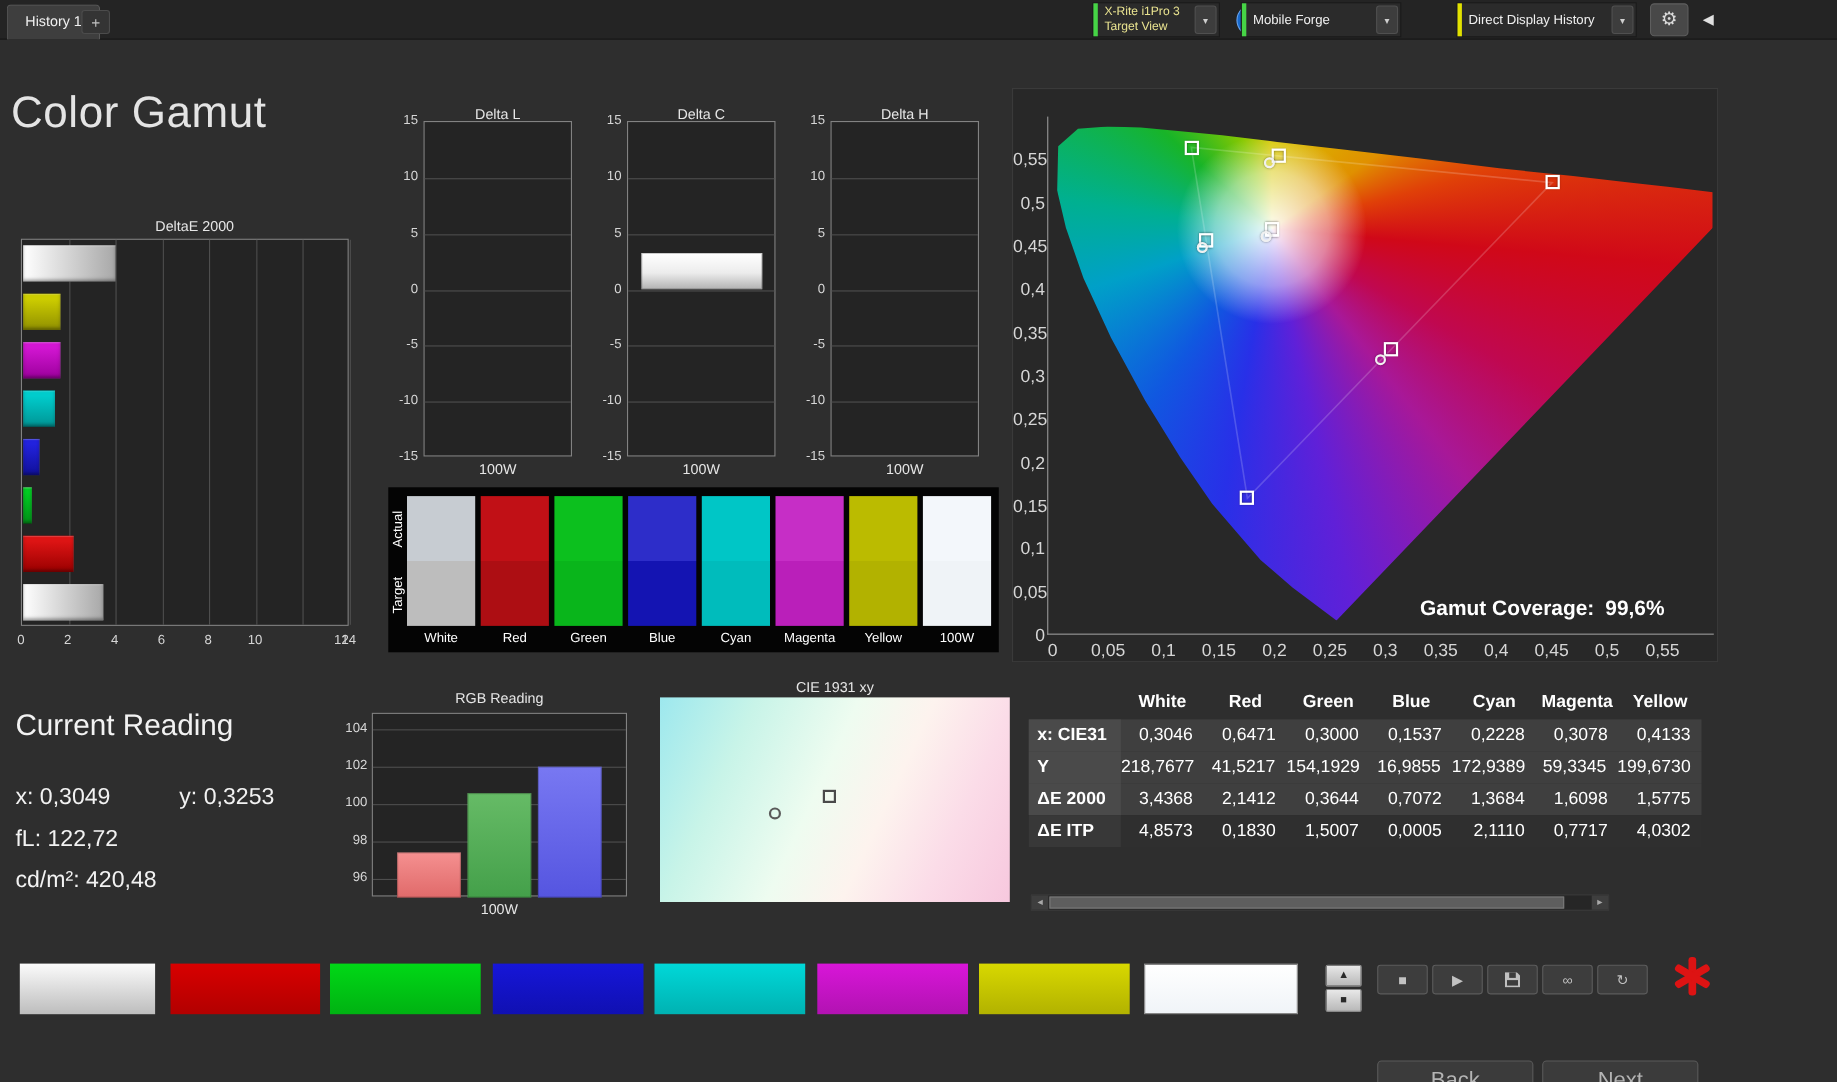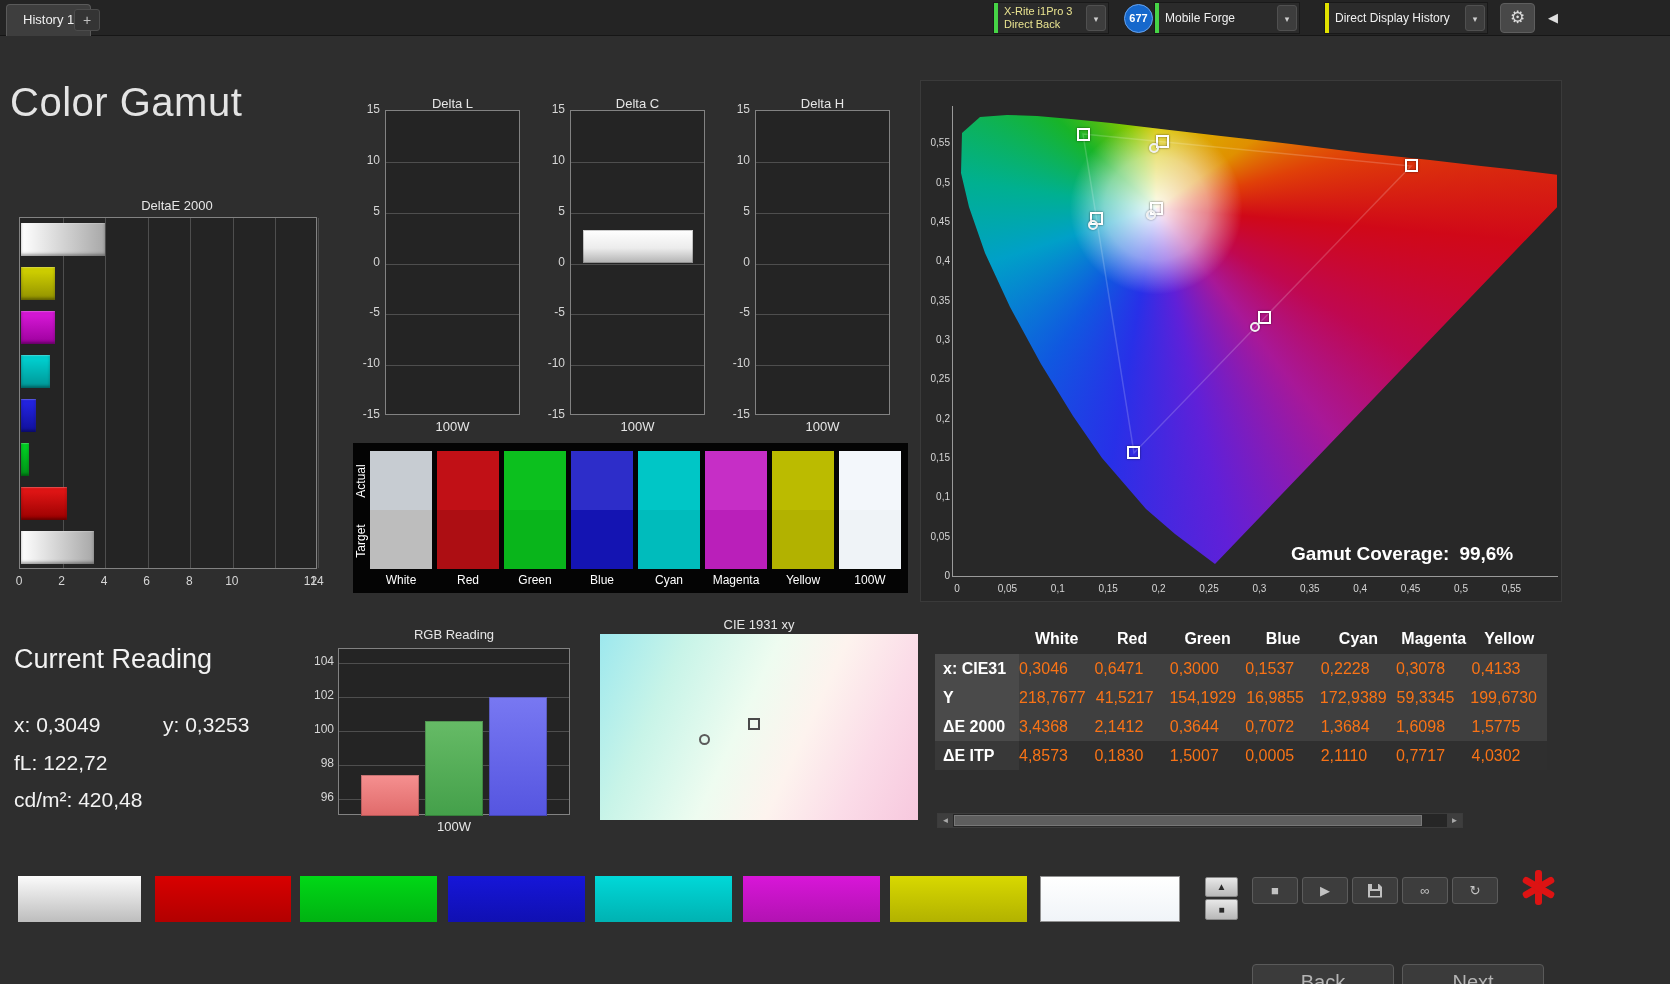--- a/index.html
+++ b/index.html
@@ -6,21 +6,21 @@
 html{background:#2e2e2e}
 body{position:relative;width:1670px;height:984px;overflow:hidden;background:#2e2e2e;
   font-family:"Liberation Sans","DejaVu Sans",sans-serif;color:#e6e6e6}
 
 
 #topbar{position:absolute;left:0;top:0;width:1670px;height:36px;background:#242424;border-bottom:1px solid #161616}
 #tab-history{position:absolute;left:6px;top:4px;height:32px;padding:0 16px;background:#3e3e3e;border:1px solid #5a5a5a;border-bottom:none;border-radius:4px 4px 0 0;font-size:13px;line-height:30px;color:#f0f0f0}
 #tab-add{position:absolute;left:74px;top:9px;width:26px;height:22px;background:#343434;border:1px solid #4c4c4c;border-radius:3px;font-size:14px;line-height:20px;text-align:center;color:#c0c0c0}
 .dd{position:absolute;top:2px;height:32px;background:#2b2b2b;border:1px solid #191919}
 #dd-meter{left:993px;width:116px}
-#dd-workflow{left:1154px;width:146px}
+#dd-workflow{left:1128px;width:146px}
 #dd-display{left:1324px;width:164px}
 .ddbar{position:absolute;left:0;top:0;bottom:0;width:4px}
 .green{background:#46d446}
 .yellow{background:#e2e200}
 .ddtext2{position:absolute;left:10px;top:2px;font-size:11px;line-height:13px;color:#e9e390;white-space:nowrap}
 .ddtext1{position:absolute;left:10px;top:0;font-size:12px;line-height:30px;color:#f0f0f0;white-space:nowrap}
 .ddbtn{position:absolute;right:2px;top:2px;width:20px;height:26px;background:#3d3d3d;border:1px solid #505050;border-radius:3px;font-size:9px;line-height:26px;text-align:center;color:#cfcfcf}
 #badge{position:absolute;left:1124px;top:4px;width:29px;height:29px;border-radius:50%;background:#1668cc;border:1px solid #67a4f0;font-size:11px;font-weight:bold;line-height:27px;text-align:center;color:#fff}
 #gearbtn{position:absolute;left:1500px;top:3px;width:35px;height:30px;background:#484848;border:1px solid #5e5e5e;border-radius:4px;text-align:center;font-size:17px;line-height:28px;color:#dcdcdc}
 #collapsebtn{position:absolute;left:1540px;top:3px;width:26px;height:30px;text-align:center;font-size:13px;line-height:30px;color:#e0e0e0}
@@ -52,21 +52,21 @@
 
 #cie-panel{position:absolute;left:920px;top:80px;width:642px;height:522px;background:#282828;border:1px solid #3a3a3a}
 #cie-title{position:absolute;left:0;top:10px;width:100%;text-align:center;font-size:13px;color:#e6e6e6}
 #cie-axis{position:absolute;left:31px;top:25px;width:606px;height:471px;border-left:1px solid #9a9a9a;border-bottom:1px solid #9a9a9a}
 #cie-field{position:absolute;left:36px;top:25px;width:600px;height:471px;overflow:hidden}
 #horseshoe{position:absolute;inset:0;background:
  radial-gradient(circle 115px at 33.2% 21.7%, rgba(255,255,255,.95) 0%, rgba(255,255,255,.5) 45%, rgba(255,255,255,0) 75%),
  conic-gradient(from 0deg at 33.2% 21.7%, #d8c800 0deg,#e09000 55deg,#e04008 75deg,#d00818 95deg,#c00850 120deg,#a81898 142deg,#6020d8 168deg,#2830e8 190deg,#1058e0 215deg,#00a0c8 252deg,#00b090 278deg,#18b428 312deg,#88c800 342deg,#d8c800 360deg);
  clip-path:polygon(258px 458px,218px 428px,189px 403px,145px 352px,116px 310px,84px 258px,53px 201px,28px 147px,12px 101px,4px 67px,5px 27px,23px 11px,50px 9px,80px 10px,114px 13px,154px 17px,204px 23px,264px 30px,334px 38px,406px 47px,473px 54px,524px 60px,561px 64px,628px 72px)}
 #gamut-tri{position:absolute;left:0;top:0}
-.atick{position:absolute;font-size:10px;color:#d6d6d6}
+.atick{position:absolute;font-size:16px;color:#d6d6d6}
 .atick.r{text-align:right}
 .atick.c{text-align:center}
 .msq{position:absolute;width:13px;height:13px;border:2px solid #fff;box-shadow:0 0 2px rgba(0,0,0,.6),inset 0 0 2px rgba(0,0,0,.6)}
 .mci{position:absolute;width:10px;height:10px;border:2px solid #f0f0f0;border-radius:50%;box-shadow:0 0 2px rgba(0,0,0,.5)}
 #coverage{position:absolute;left:370px;top:462px;width:262px;font-size:19px;font-weight:bold;color:#fff}
 #coverage span+span{margin-left:10px}
 
 
 #reading-h{position:absolute;left:14px;top:644px;font-size:27px;color:#f2f2f2}
 .reading{position:absolute;font-size:21px;color:#f2f2f2}
@@ -82,21 +82,21 @@
 #cie31-title{left:598px;top:617px;width:322px}
 #cie31-box{position:absolute;left:600px;top:634px;width:318px;height:186px;background:linear-gradient(115deg,#9de8ee 0%,#c8f4e8 22%,#eefcf0 45%,#fdf3ee 62%,#fbdce8 80%,#f7c8de 100%)}
 .m31c{position:absolute;width:11px;height:11px;border:2px solid #5a5a5a;border-radius:50%}
 .m31s{position:absolute;width:12px;height:12px;border:2px solid #4a4a4a}
 
 
 #table{position:absolute;left:935px;top:624px;width:612px;height:189px;overflow:hidden}
 .trow{display:flex;height:29px}
 .trow.head{height:30px}
 .tlabel{width:84px;font-weight:bold;font-size:16px;line-height:29px;padding-left:8px;color:#fff}
-.tcell{flex:1;font-size:16px;line-height:29px;padding-right:10px;color:#f97316}
+.tcell{flex:1;font-size:16px;line-height:29px;text-align:right;padding-right:10px;color:#ffffff}
 .tcell.th{font-weight:bold;text-align:center;padding-right:0;color:#fff;line-height:30px}
 .trow.odd{background:#3f3f3f}.trow.odd .tlabel{background:#4a4a4a}
 .trow.even{background:#2f2f2f}.trow.even .tlabel{background:#383838}
 #hscroll{position:absolute;left:937px;top:813px;width:526px;height:15px;background:#262626;border:1px solid #3c3c3c}
 .sarrow{position:absolute;top:0;width:15px;height:13px;background:#3e3e3e;font-size:8px;line-height:13px;text-align:center;color:#a8a8a8}
 #sleft{left:0}
 #sright{right:0}
 #sthumb{position:absolute;left:16px;top:1px;width:468px;height:11px;background:#5e5e5e;border:1px solid #787878}
 
 
@@ -120,21 +120,21 @@
 <body>
 
 <div id="topbar">
   <div id="tab-history">History 1</div>
   <div id="tab-add">+</div>
 
   <div class="dd" id="dd-meter">
     <div class="ddbar green"></div>
     <div class="ddtext2">
       <div>X-Rite i1Pro 3</div>
-      <div>Direct Back</div>
+      <div>Target View</div>
     </div>
     <div class="ddbtn">▾</div>
   </div>
 
   <div id="badge">677</div>
 
   <div class="dd" id="dd-workflow">
     <div class="ddbar green"></div>
     <div class="ddtext1">Mobile Forge</div>
     <div class="ddbtn">▾</div>

